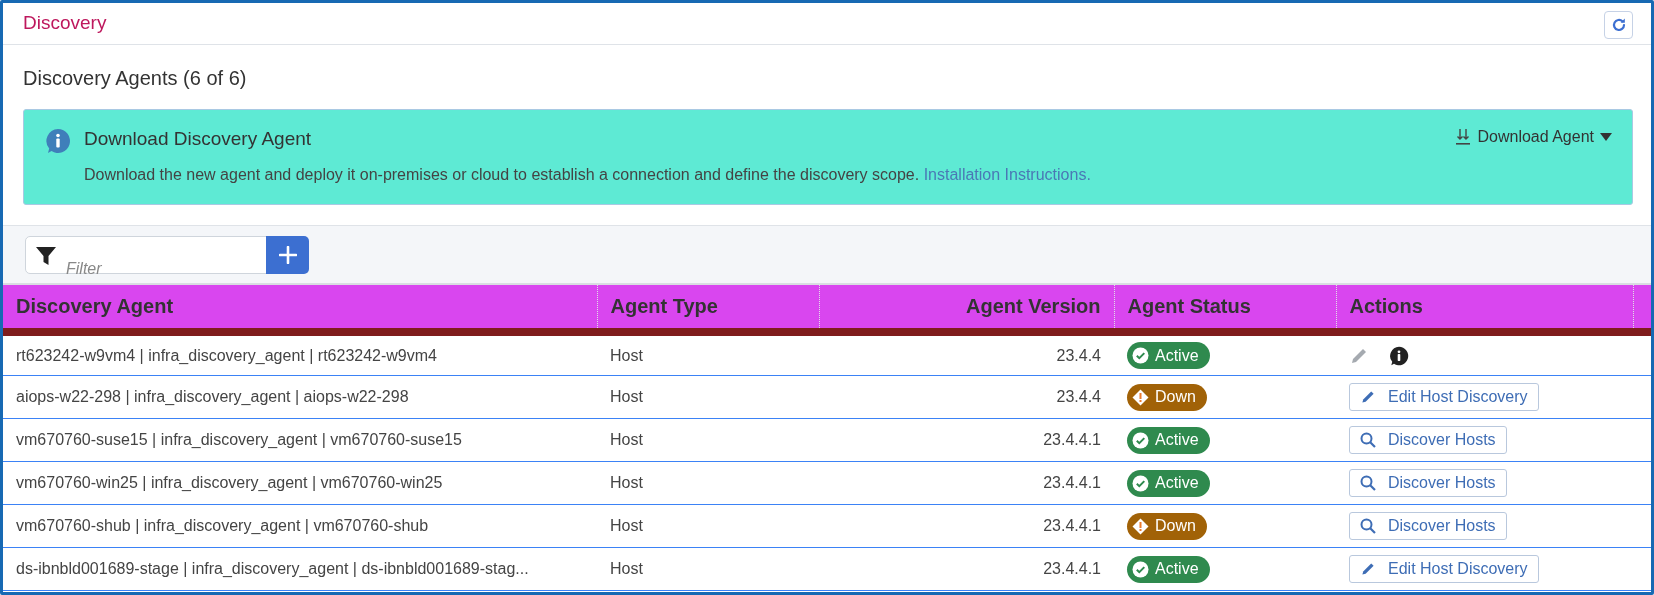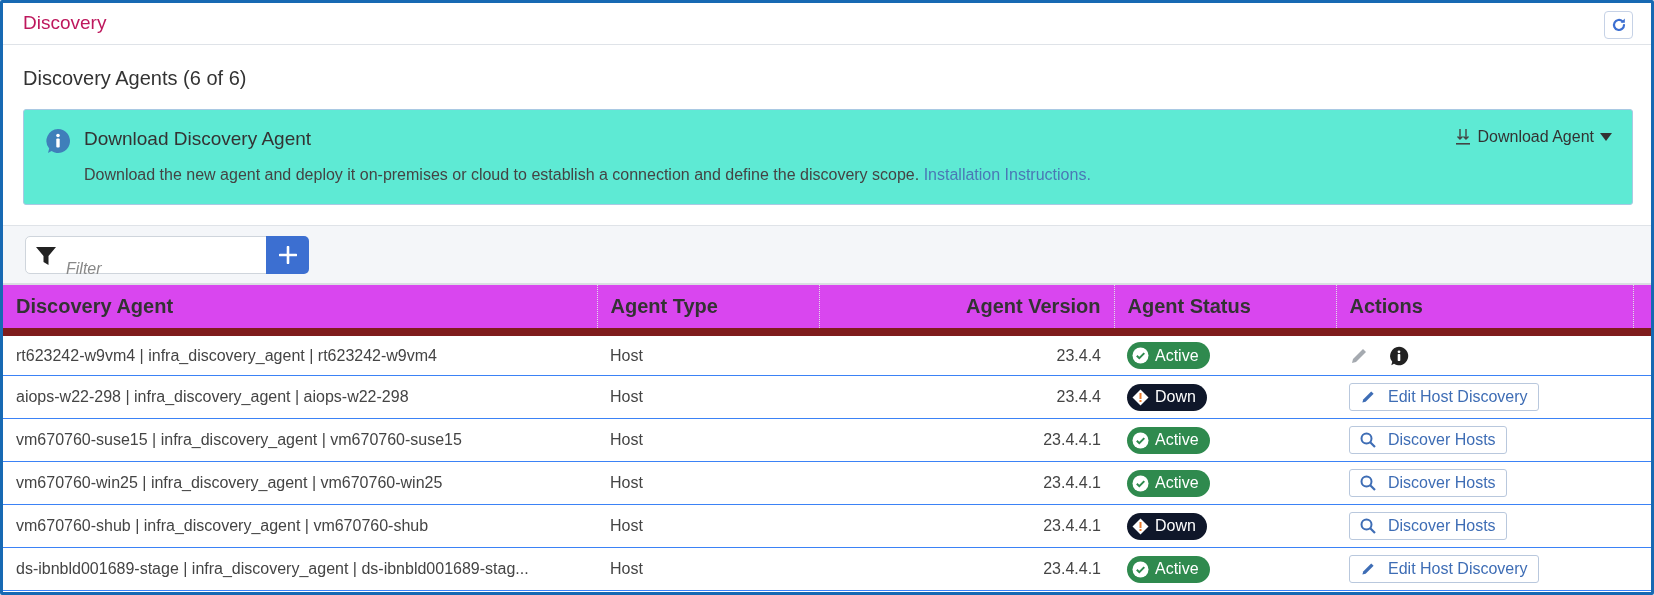--- a/index.html
+++ b/index.html
@@ -63,21 +63,21 @@
   .grid td {
     height: 43px; font-size: 16px; color: #444; padding: 6px 13px; border-bottom: 1px solid #3b82f6;
     white-space: nowrap; overflow: hidden; text-overflow: ellipsis;
   }
   .grid .num { text-align: right; }
   .badge {
     display: inline-flex; align-items: center; gap: 6px; height: 27px; padding: 0 11px 0 5px;
     border-radius: 14px; color: #fff; font-size: 16px; vertical-align: middle;
   }
   .badge.active { background: #2f8a4e; }
-  .badge.down { background: #0f172a; }
+  .badge.down { background: #a16207; }
   .action-btn {
     display: inline-flex; align-items: center; gap: 12px; height: 28px; padding: 0 10px;
     background: #fff; border: 1px solid #b9c8dd; border-radius: 3px; color: #3e6db5; font-size: 16px;
     cursor: pointer; vertical-align: middle;
   }
   .icon-only { display: inline-flex; align-items: center; margin-right: 16px; vertical-align: middle; cursor: pointer; }
 </style>
 </head>
 <body>
 

